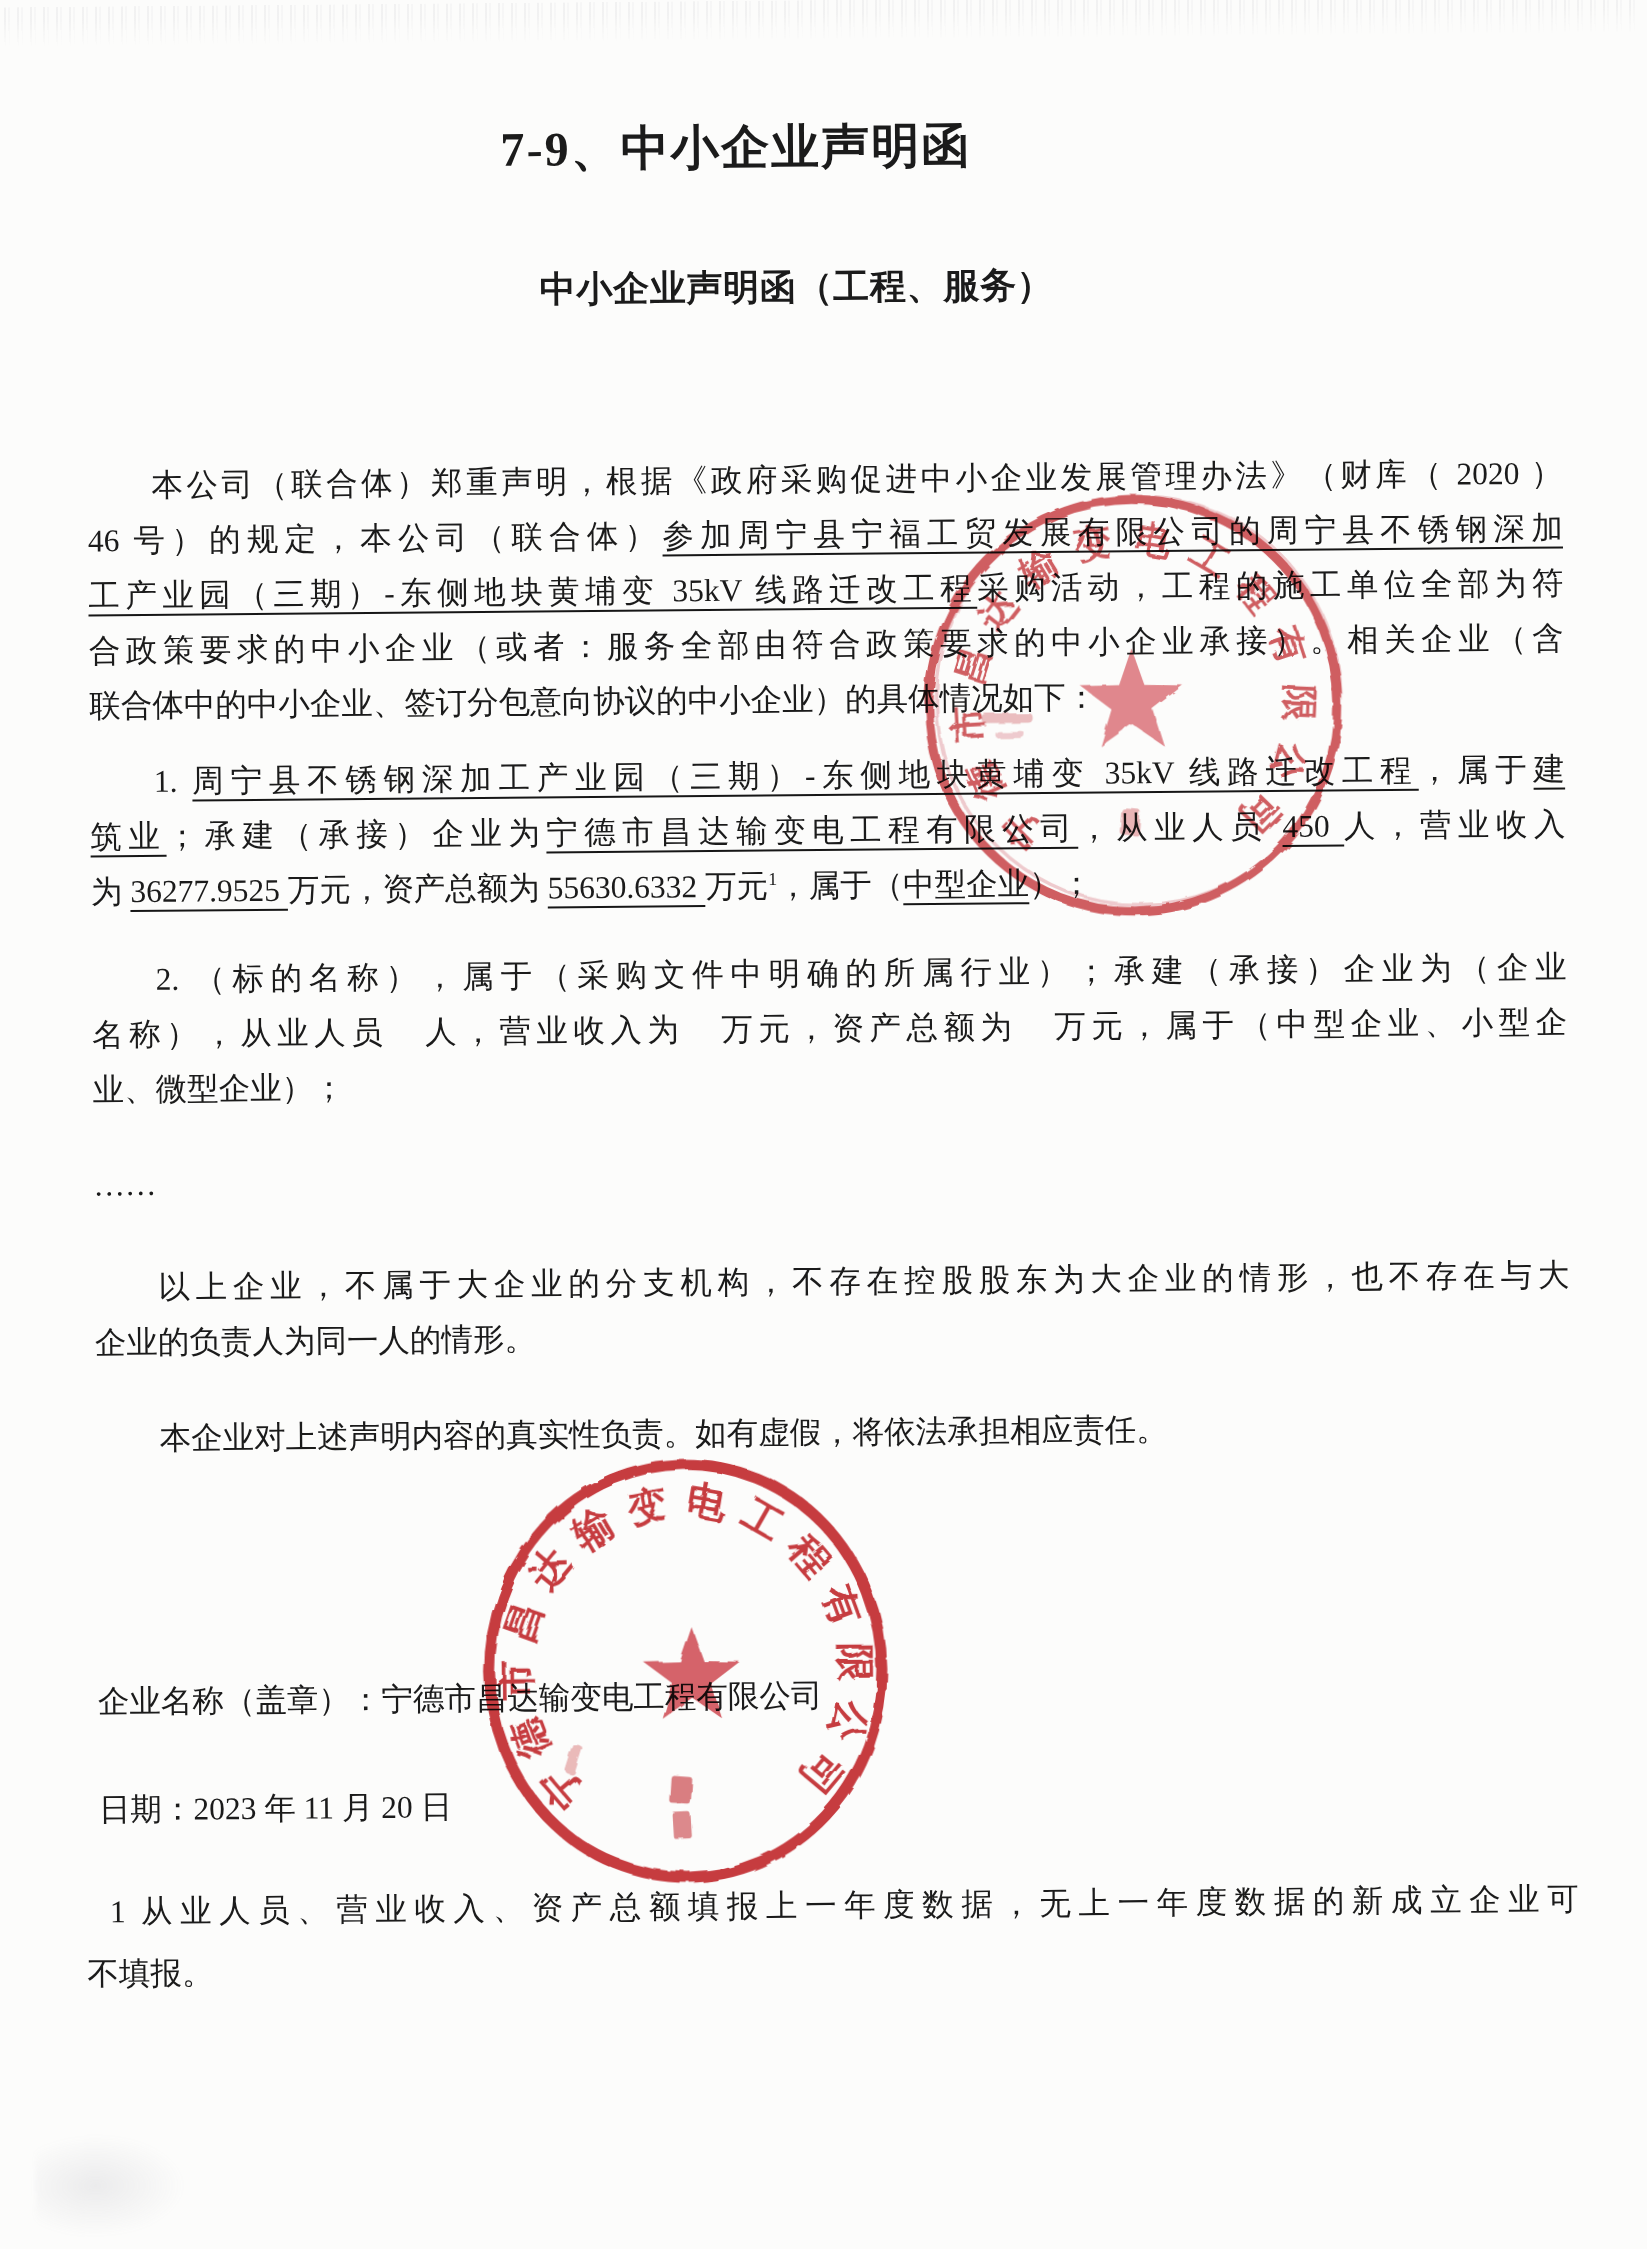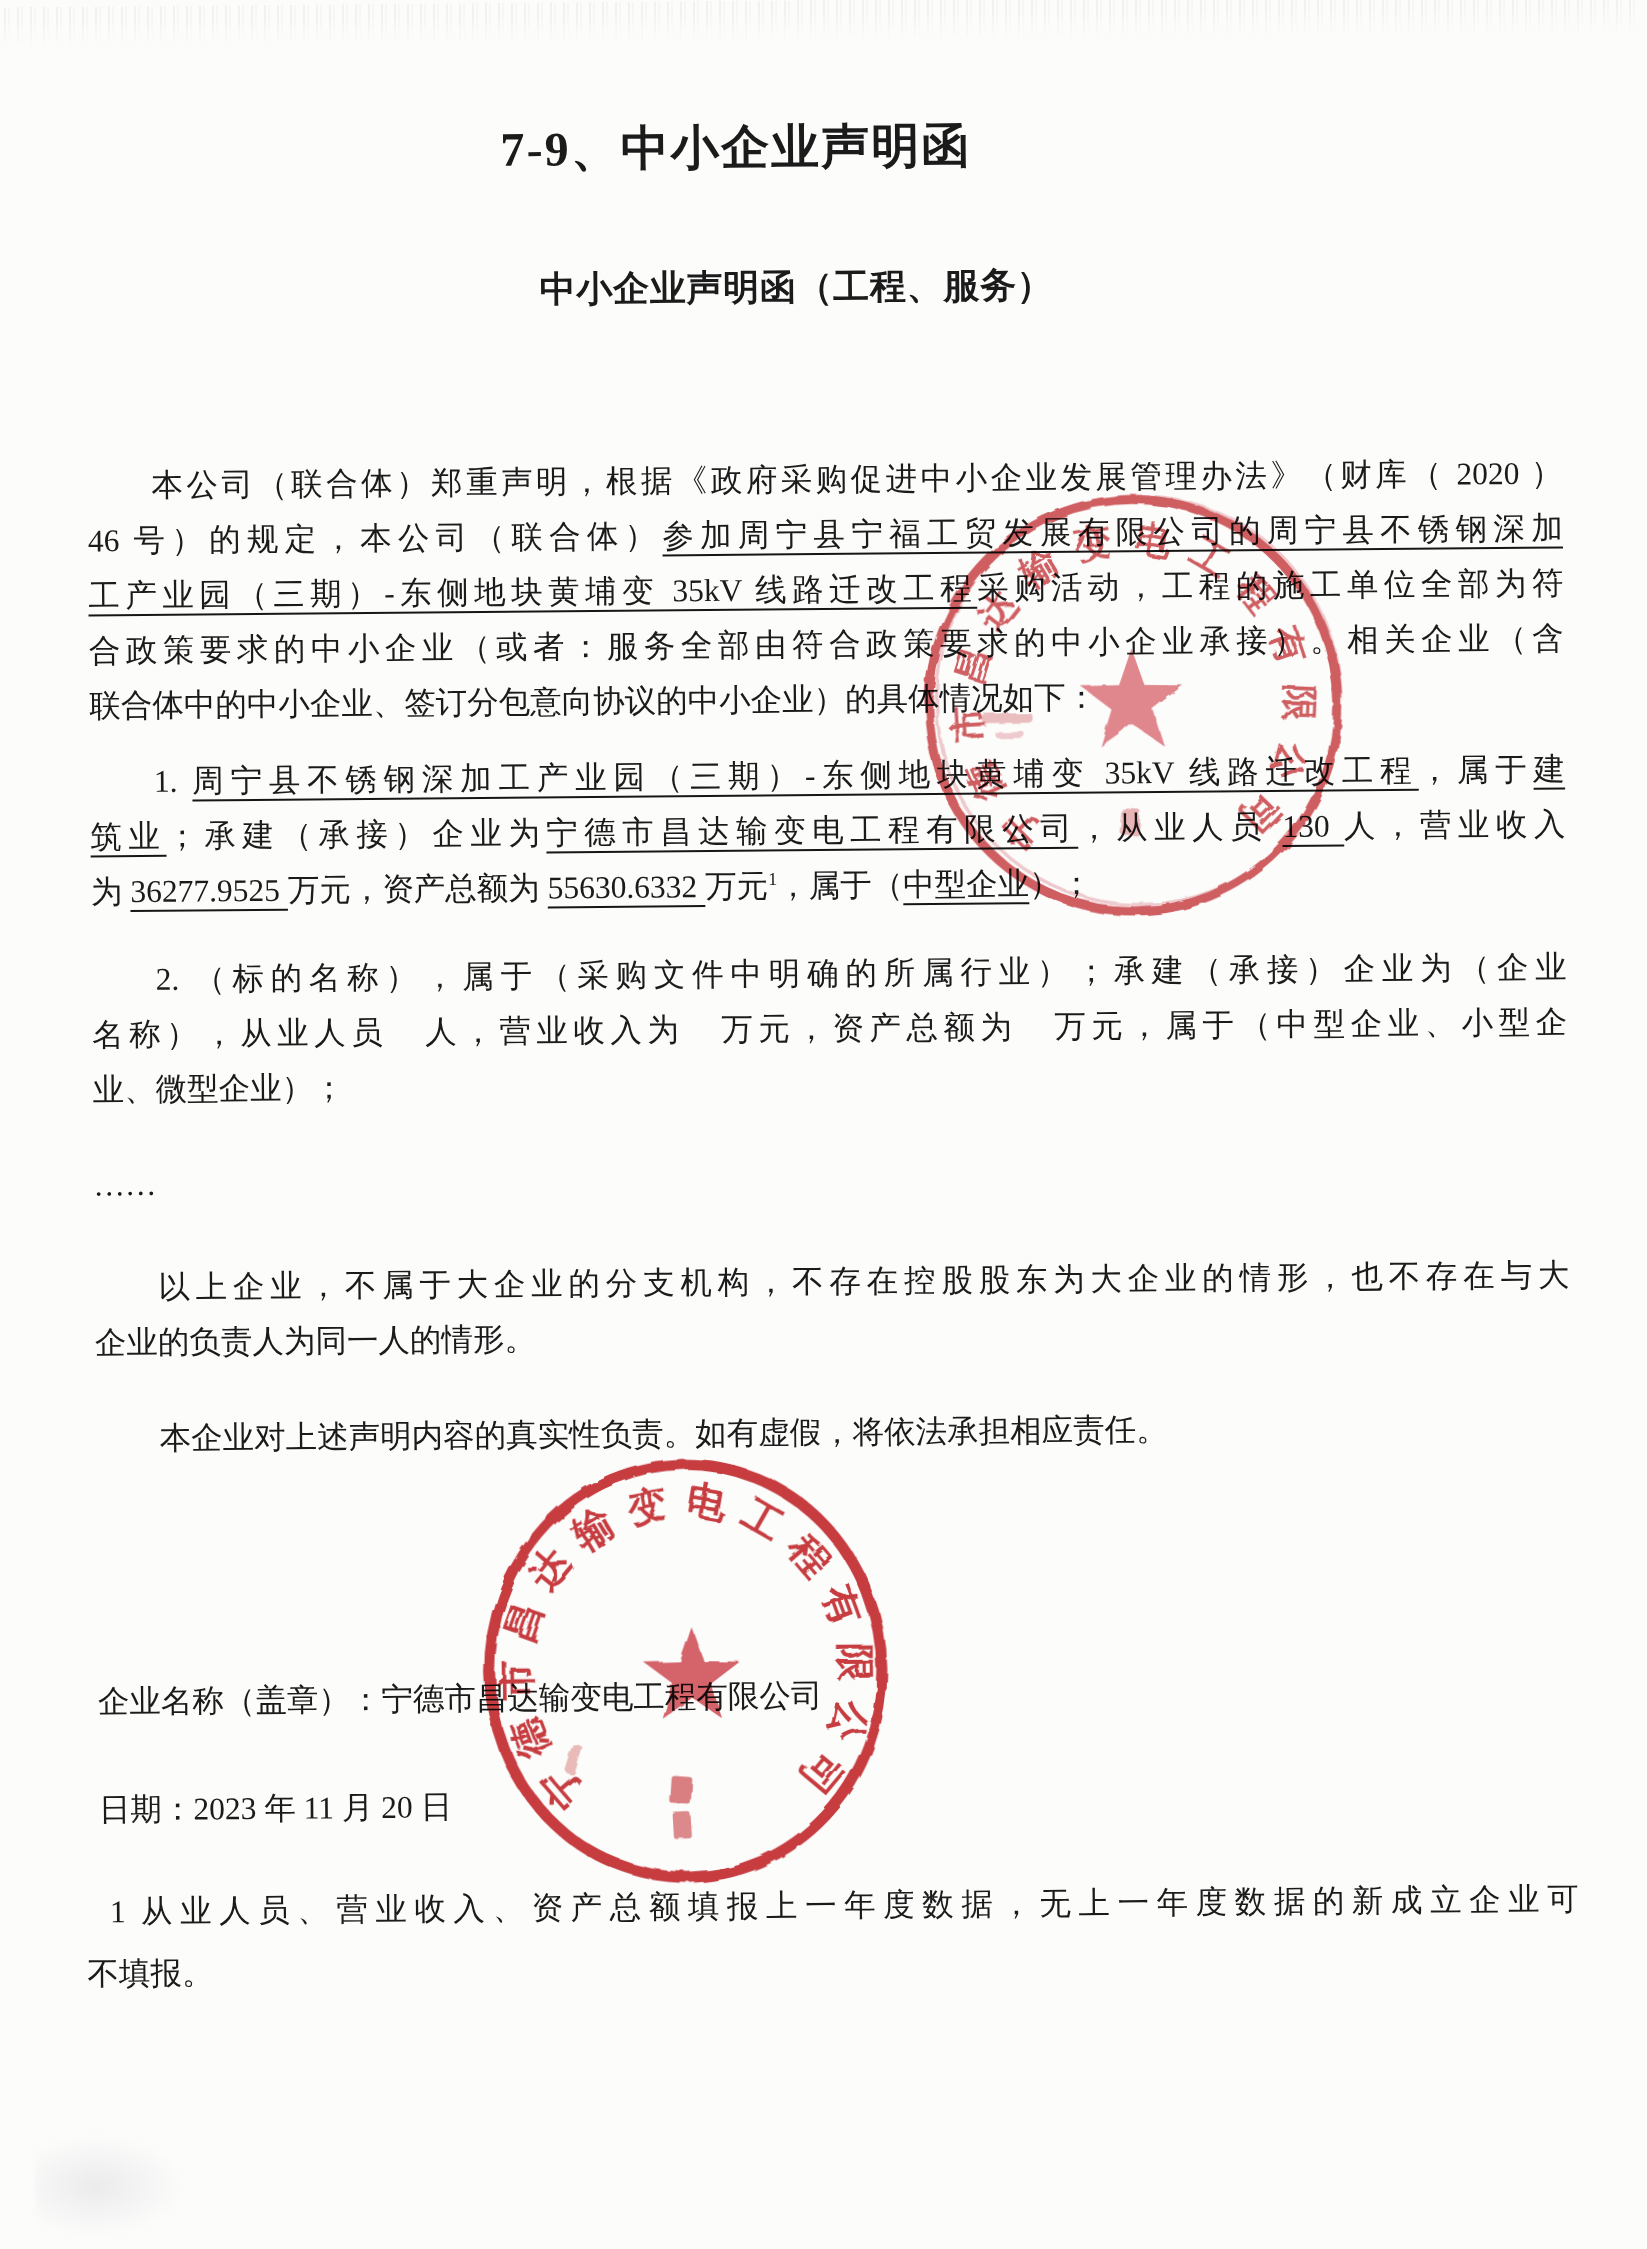--- a/index.html
+++ b/index.html
@@ -37,21 +37,21 @@
 
   <div class="block" style="top:452px">
       <div class="line fill ind"><span>本公司（联合体）郑重声明，根据《政府采购促进中小企业发展管理办法》（财库（ 2020 ）</span></div>
       <div class="line fill"><span>46 号）的规定，本公司（联合体）</span><span class="u">参加周宁县宁福工贸发展有限公司的周宁县不锈钢深加</span></div>
       <div class="line fill"><span class="u">工产业园（三期）-东侧地块黄埔变 35kV 线路迁改工程</span><span>采购活动，工程的施工单位全部为符</span></div>
       <div class="line fill"><span>合政策要求的中小企业（或者：服务全部由符合政策要求的中小企业承接）。相关企业（含</span></div>
       <div class="line"><span>联合体中的中小企业、签订分包意向协议的中小企业）的具体情况如下：</span></div>
     </div>
   <div class="block" style="top:748px">
       <div class="line fill ind"><span>1. </span><span class="u">周宁县不锈钢深加工产业园（三期）-东侧地块黄埔变 35kV 线路迁改工程</span><span>，属于</span><span class="u">建</span></div>
-      <div class="line fill"><span class="u">筑业</span><span>；承建（承接）企业为</span><span class="u">宁德市昌达输变电工程有限公司</span><span>，从业人员 </span><span class="u">130 </span><span>人，营业收入</span></div>
+      <div class="line fill"><span class="u">筑业</span><span>；承建（承接）企业为</span><span class="u">宁德市昌达输变电工程有限公司</span><span>，从业人员 </span><span class="u">450 </span><span>人，营业收入</span></div>
       <div class="line"><span>为 </span><span class="u">36277.9525 </span><span>万元，资产总额为 </span><span class="u">55630.6332 </span><span>万元</span><sup>1</sup><span>，属于（</span><span class="u">中型企业</span><span>）；</span></div>
     </div>
   <div class="block" style="top:946px">
       <div class="line fill ind"><span>2. （标的名称），属于（采购文件中明确的所属行业）；承建（承接）企业为（企业</span></div>
       <div class="line fill"><span>名称），从业人员　人，营业收入为　万元，资产总额为　万元，属于（中型企业、小型企</span></div>
       <div class="line"><span>业、微型企业）；</span></div>
     </div>
   <div class="block" style="top:1151px">
       <div class="line"><span>……</span></div>
     </div>

